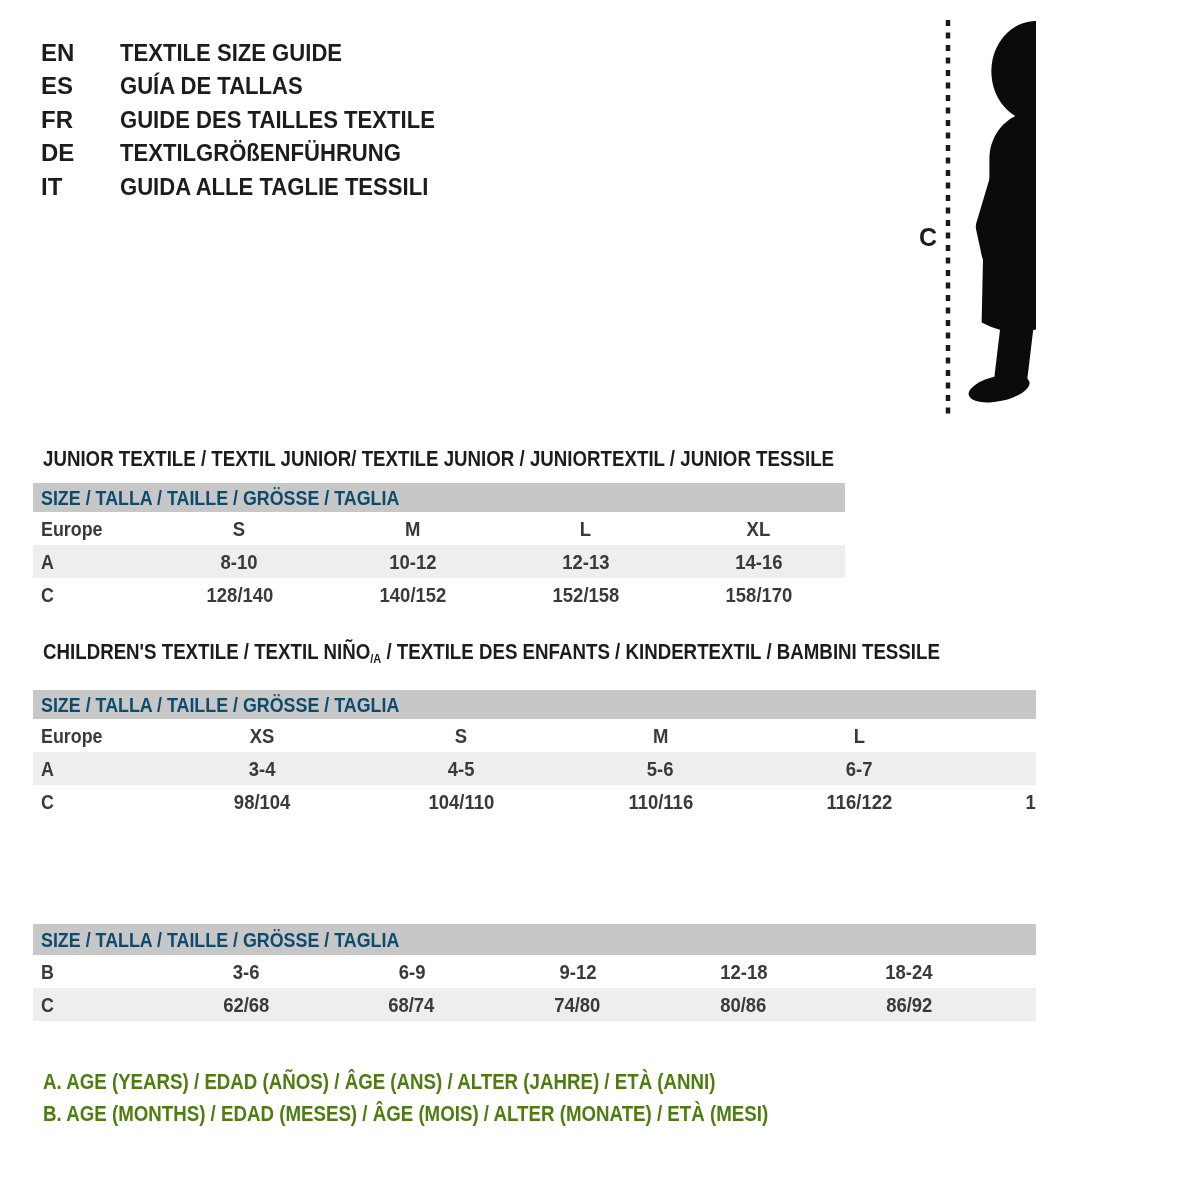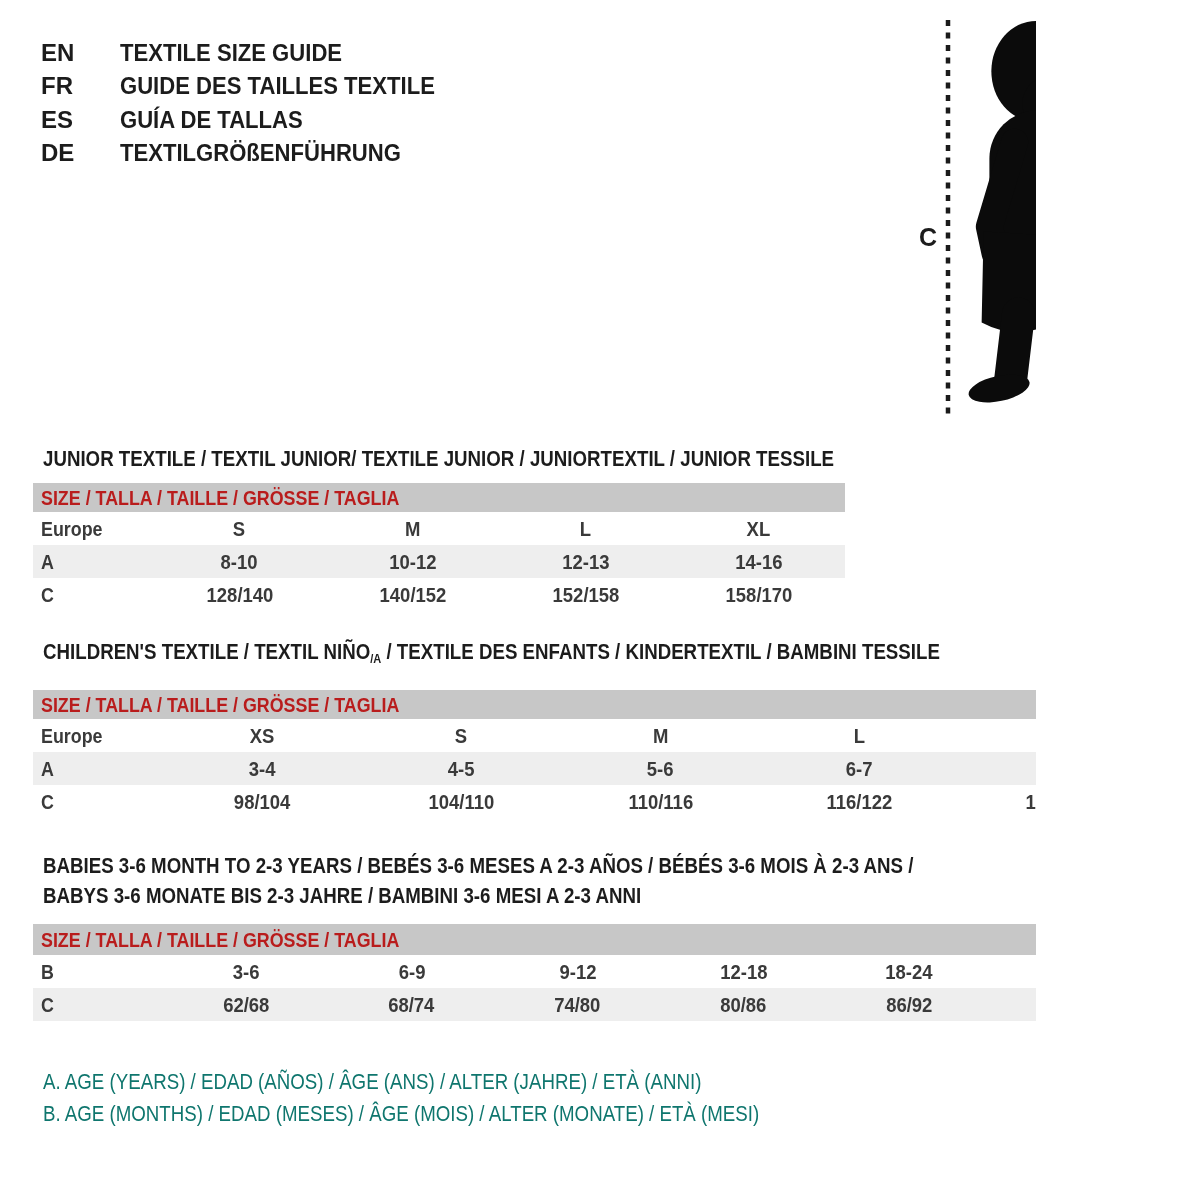--- a/index.html
+++ b/index.html
@@ -25,64 +25,68 @@
 
   
   .sec-heading { position:absolute; font-weight:700; font-size:22px; line-height:26px; color:#1c1c1c; }
   #junior-heading   { left:43px; top:434px;margin-top:12px; }
   #children-heading { left:43px; top:639px;text-align:center; }
   #babies-heading   { left:43px; top:851px; line-height:30px; }
   .sub-inline { font-size:13px; vertical-align:-4px; }
 
   
   .bar { position:absolute; background:var(--bar_bg,#c7c7c7); height:29px; line-height:29px;
-         font-weight:700; font-size:21px; color:#b91c1c; padding-left:8px; box-sizing:border-box; }
+         font-weight:700; font-size:21px; color:#0c4a6e; padding-left:8px; box-sizing:border-box; }
   #junior-bar   { left:33px; top:483px; width:812px; }
   #children-bar { left:33px; top:690px; width:1125px; }
   #babies-bar   { left:33px; top:924px; width:1125px; height:31px; line-height:31px; }
 
   
   .trow { position:absolute; display:flex; align-items:center; height:33px;
           font-weight:700; font-size:21px; color:#3a3a3a; }
   .trow.alt { background:var(--row_alt_bg,#eeeeee); }
   .jrow { left:33px; width:812px; }
   .wrow { left:33px; width:1125px; }
   #jrow-europe { top:512px; } #jrow-a { top:545px; } #jrow-c { top:578px; }
   #crow-europe { top:719px; } #crow-a { top:752px; } #crow-c { top:785px; }
   #brow-b { top:955px; } #brow-c { top:988px; }
   .cell { flex:1; text-align:center; }
   .cell.lab { flex:0 0 auto; text-align:left; padding-left:8px; box-sizing:border-box; }
   .jrow .cell.lab { width:120px; }
   .wrow .cell.lab { width:130px; }
 
   
   .legend { position:absolute; left:43px; top:1066px; }
-  .legend-line { height:32px; line-height:32px; font-weight:400; font-size:22px; color:#0f766e; }
+  .legend-line { height:32px; line-height:32px; font-weight:700; font-size:22px; color:#4d7c0f; }
 </style>
 </head>
 <body>
 
 <div class="canvas">
 
   <div class="langs">
     <div class="lang-row">
       <span class="code">EN</span>
       <span class="cx-m">TEXTILE SIZE GUIDE</span>
     </div>
     <div class="lang-row">
+      <span class="code">ES</span>
+      <span class="cx-m">GUÍA DE TALLAS</span>
+    </div>
+    <div class="lang-row">
       <span class="code">FR</span>
       <span class="cx-m">GUIDE DES TAILLES TEXTILE</span>
     </div>
     <div class="lang-row">
-      <span class="code">ES</span>
-      <span class="cx-m">GUÍA DE TALLAS</span>
+      <span class="code">DE</span>
+      <span class="cx-m">TEXTILGRÖßENFÜHRUNG</span>
     </div>
     <div class="lang-row">
-      <span class="code">DE</span>
-      <span class="cx-m">TEXTILGRÖßENFÜHRUNG</span>
+      <span class="code">IT</span>
+      <span class="cx-m">GUIDA ALLE TAGLIE TESSILI</span>
     </div>
   </div>
 
   <svg class="figure" viewBox="0 0 260 412" width="260" height="412">
     <line x1="58" y1="12" x2="58" y2="406" stroke="#1a1a1a" stroke-width="4.5" stroke-dasharray="6 6.5"></line>
     <text x="38" y="238" text-anchor="middle" font-size="25" font-weight="bold" fill="#1c1c1c">C</text>
     <g fill="#0b0b0b" transform="translate(80,10) scale(0.97)">
       <ellipse cx="68" cy="55" rx="46" ry="52"></ellipse>
       <circle cx="82" cy="88" r="28"></circle>
       <circle cx="112" cy="78" r="14"></circle>
@@ -149,24 +153,20 @@
   </div>
   <div class="trow wrow" id="crow-c">
     <div class="cell lab"><span class="cx-l">C</span></div>
     <div class="cell"><span class="cx-c">98/104</span></div>
     <div class="cell"><span class="cx-c">104/110</span></div>
     <div class="cell"><span class="cx-c">110/116</span></div>
     <div class="cell"><span class="cx-c">116/122</span></div>
     <div class="cell"><span class="cx-c">122/128</span></div>
   </div>
 
-  <div class="sec-heading" id="babies-heading">
-    <div><span class="cx-l">BABIES 3-6 MONTH TO 2-3 YEARS / BEBÉS 3-6 MESES A 2-3 AÑOS / BÉBÉS 3-6 MOIS À 2-3 ANS /</span></div>
-    <div><span class="cx-l">BABYS 3-6 MONATE BIS 2-3 JAHRE / BAMBINI 3-6 MESI A 2-3 ANNI</span></div>
-  </div>
   <div class="bar" id="babies-bar">
     <span class="cx-l">SIZE / TALLA / TAILLE / GRÖSSE / TAGLIA</span>
   </div>
   <div class="trow wrow" id="brow-b">
     <div class="cell lab"><span class="cx-l">B</span></div>
     <div class="cell"><span class="cx-c">3-6</span></div>
     <div class="cell"><span class="cx-c">6-9</span></div>
     <div class="cell"><span class="cx-c">9-12</span></div>
     <div class="cell"><span class="cx-c">12-18</span></div>
     <div class="cell"><span class="cx-c">18-24</span></div>

